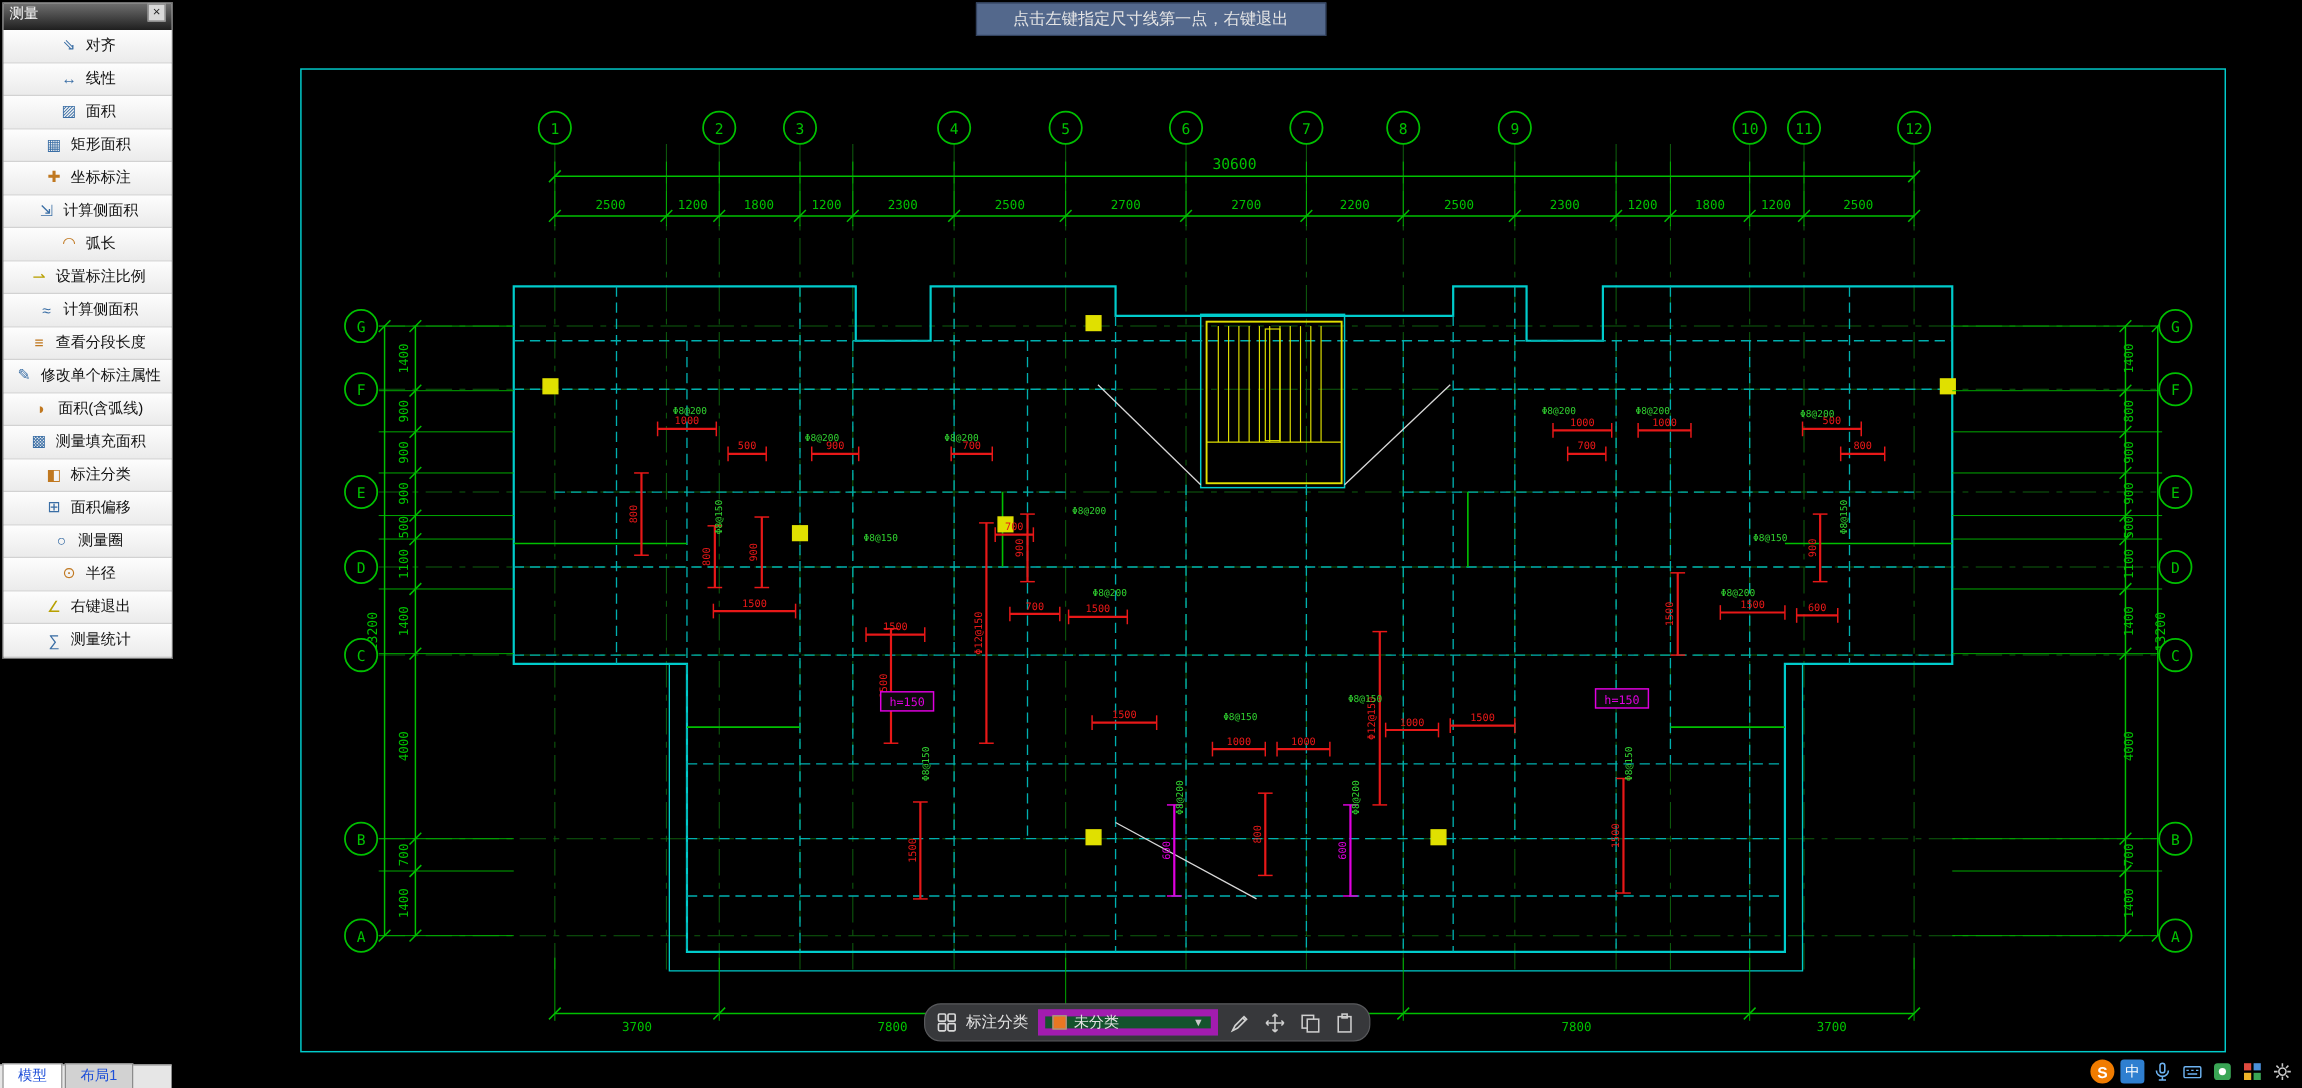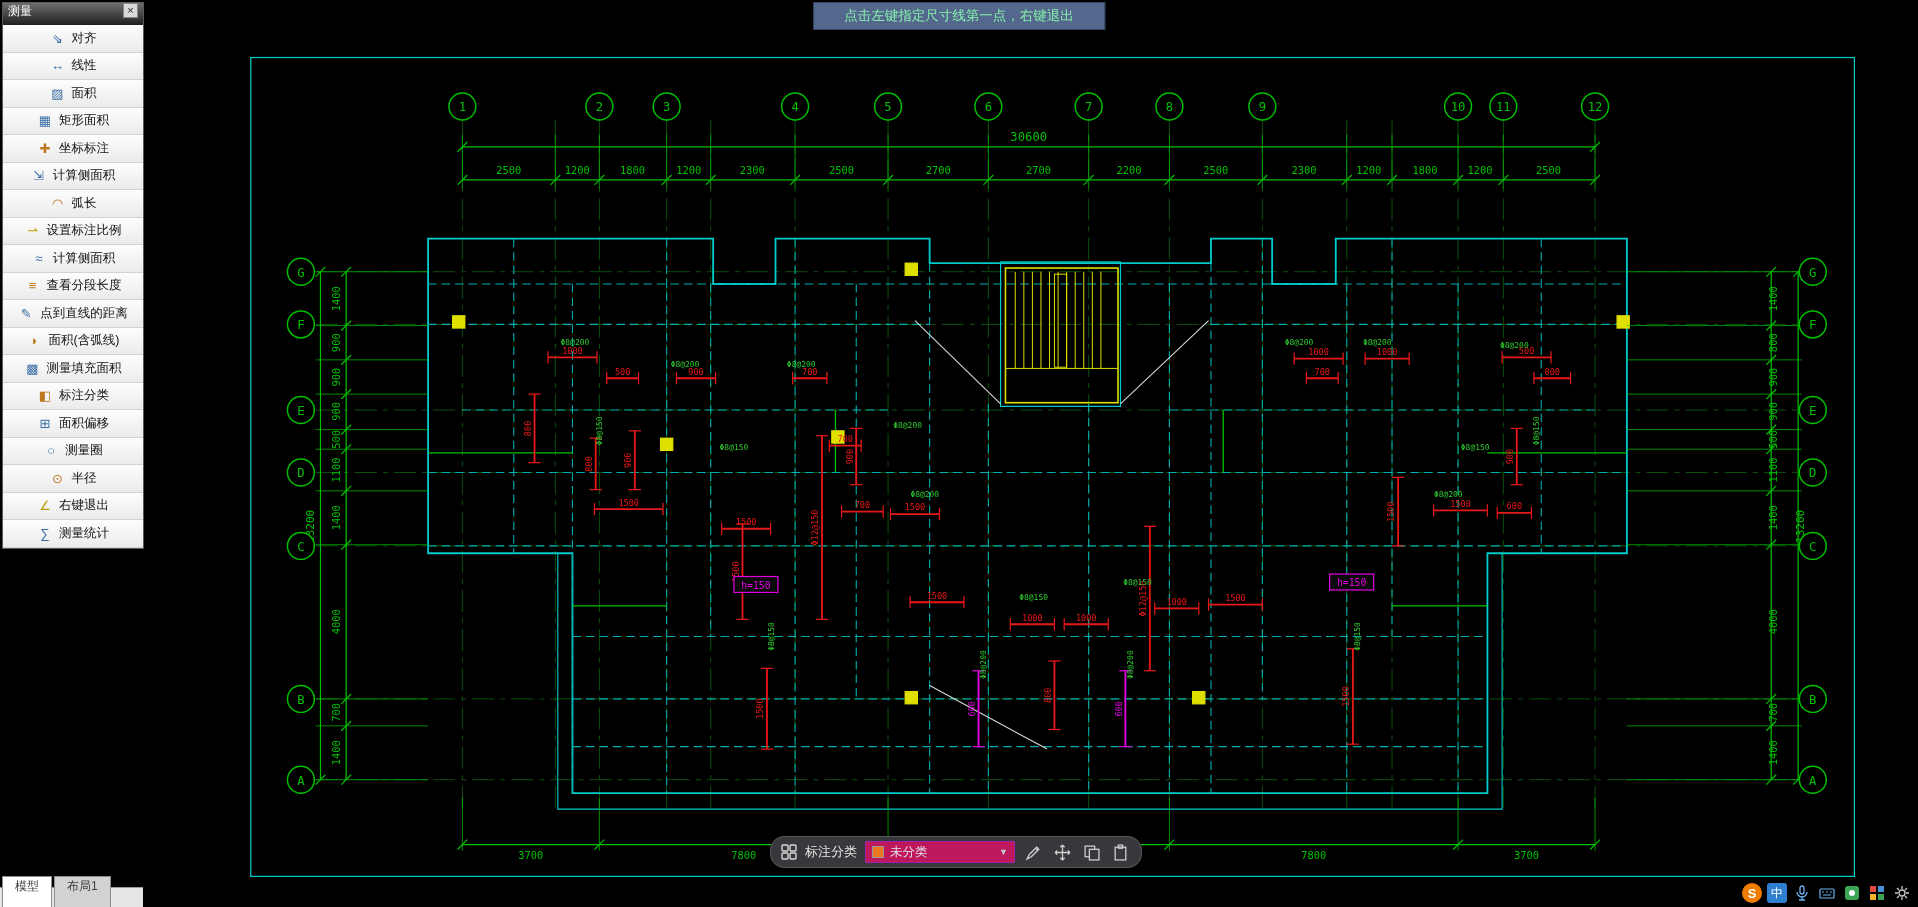--- a/index.html
+++ b/index.html
@@ -5,30 +5,30 @@
 *{margin:0;padding:0;box-sizing:border-box}
 html,body{width:1918px;height:907px;background:#000;overflow:hidden}
 body{font-family:"Liberation Sans","DejaVu Sans",sans-serif;position:relative}
 #cad{position:absolute;left:0;top:0;width:1918px;height:907px;display:block;font-family:"DejaVu Sans Mono",monospace}
 .panel{position:absolute;left:2px;top:2px;width:142px;background:#f0f0f0;border:1px solid #5a5a5a;box-shadow:2px 2px 5px rgba(0,0,0,.65);z-index:5}
 .panel-title{height:22px;display:flex;background:linear-gradient(#6e6e6e,#1f1f1f);color:#fff;font-size:12px;padding:0 5px;gap:4px}
 .panel-title-text{flex:1}
 .panel-close{width:15px;height:15px;background:#d8d8d8;color:#222;border:1px solid #888;font-size:11px;line-height:13px;text-align:center;cursor:pointer}
 .tool-row{height:27.5px;display:flex;align-items:center;justify-content:center;gap:6px;background:linear-gradient(#fdfdfd,#ebebeb);border-bottom:1px solid #d2d2d2;font-size:12.5px;color:#111;cursor:pointer;white-space:nowrap}
 .tool-icon{font-size:13px;width:16px;text-align:center}
-.statusbar{position:absolute;top:2px;left:50%;transform:translateX(-50%);background:#53688c;border:1px solid #33435f;color:#86efac;font-size:13.5px;padding:4px 30px;white-space:nowrap;z-index:5}
+.statusbar{position:absolute;top:2px;left:50%;transform:translateX(-50%);background:#53688c;border:1px solid #33435f;color:#e5e5e5;font-size:13.5px;padding:4px 30px;white-space:nowrap;z-index:5}
 .btoolbar{position:absolute;left:770px;top:836px;height:32px;display:flex;align-items:center;gap:8px;background:#37383b;border:1px solid #58595c;border-radius:14px;padding:0 10px;color:#e3e3e3;font-size:13px;z-index:5}
 .grid-ic svg,.tb-btn svg,.tray-ic svg{display:block}
-.dropdown{display:flex;align-items:center;gap:6px;background:#be185d;border:1px solid #a21caf;height:22px;padding:0 6px;width:150px;cursor:pointer}
+.dropdown{display:flex;align-items:center;gap:6px;background:#14532d;border:6px solid #a21caf;height:22px;padding:0 6px;width:150px;cursor:pointer}
 .swatch{width:12px;height:12px;border:1px solid #999;display:inline-block}
 .dd-value{flex:1;font-size:12.5px}
 .caret{font-size:9px;color:#c9c9c9}
 .tb-btn{background:none;border:none;padding:2px;cursor:pointer}
 .tabbar{position:absolute;left:0;bottom:0;height:20px;display:flex;align-items:flex-end;background:#e6e6e6;border-top:1px solid #9a9a9a;padding:0 30px 0 2px;z-index:5}
-.tab{font-size:12px;padding:1px 12px 12px;border:1px solid #8c8c8c;border-bottom:none;background:#d2d2d2;color:#404040;cursor:pointer;margin-right:2px;white-space:nowrap}
+.tab{font-size:12px;padding:1px 12px 2px;border:1px solid #8c8c8c;border-bottom:none;background:#d2d2d2;color:#1d4ed8;cursor:pointer;margin-right:2px;white-space:nowrap}
 .tab.active{background:#fff}
 .tray{position:absolute;right:6px;bottom:4px;display:flex;align-items:center;gap:5px;z-index:5}
 .tray-ic{width:20px;height:20px;display:grid;place-items:center;cursor:pointer}
 .sogou{background:#f07c00;border-radius:50%;color:#fff;font-weight:bold;font-size:13px}
 .mode{background:#2f7fd0;border-radius:3px;color:#fff;font-size:12px}
 </style>
 </head>
 <body>
 
 <svg id="cad" viewBox="0 0 1568 741" preserveAspectRatio="none">
@@ -533,21 +533,21 @@
       <div class="tool-row">
         <span class="tool-icon" style="color: rgb(58, 110, 165);">≈</span>
         <span>计算侧面积</span>
       </div>
       <div class="tool-row">
         <span class="tool-icon" style="color: rgb(192, 120, 32);">≡</span>
         <span>查看分段长度</span>
       </div>
       <div class="tool-row">
         <span class="tool-icon" style="color: rgb(58, 110, 165);">✎</span>
-        <span>点到直线的距离</span>
+        <span>修改单个标注属性</span>
       </div>
       <div class="tool-row">
         <span class="tool-icon" style="color: rgb(192, 120, 32);">◗</span>
         <span>面积(含弧线)</span>
       </div>
       <div class="tool-row">
         <span class="tool-icon" style="color: rgb(58, 110, 165);">▩</span>
         <span>测量填充面积</span>
       </div>
       <div class="tool-row">

